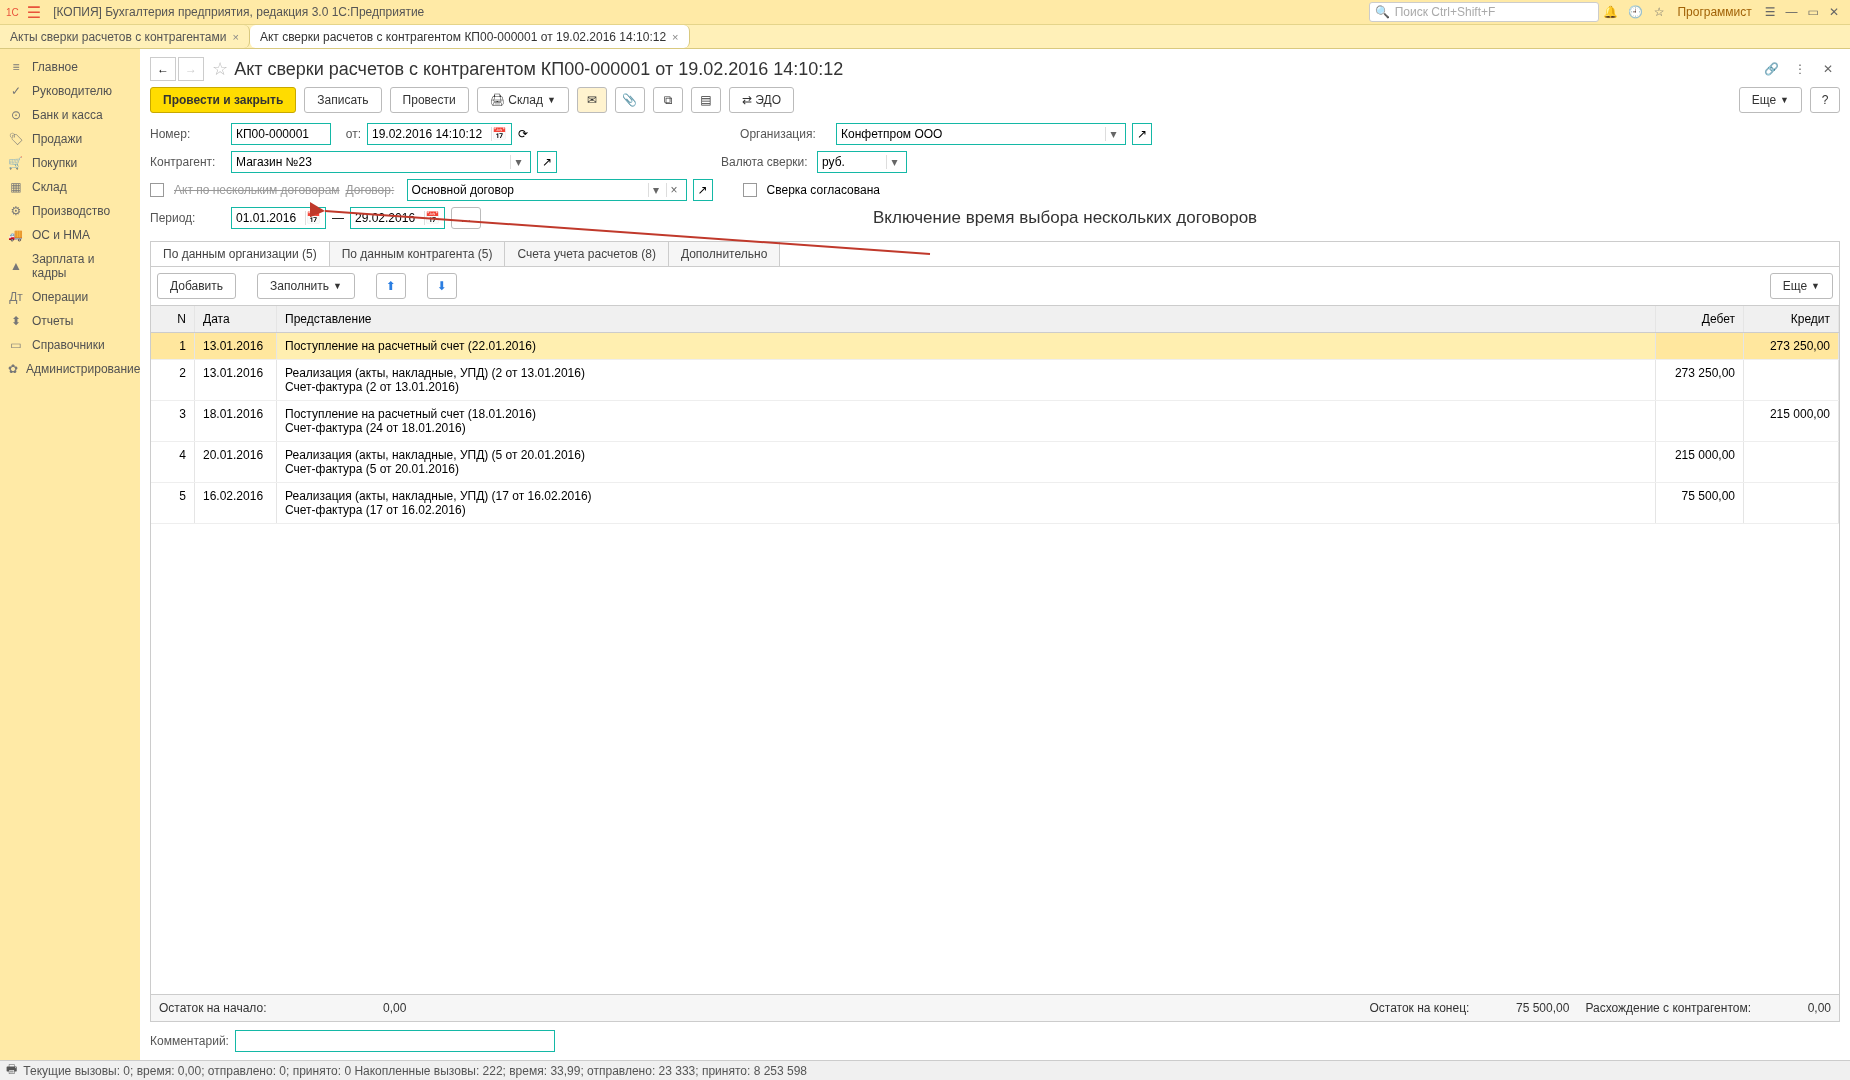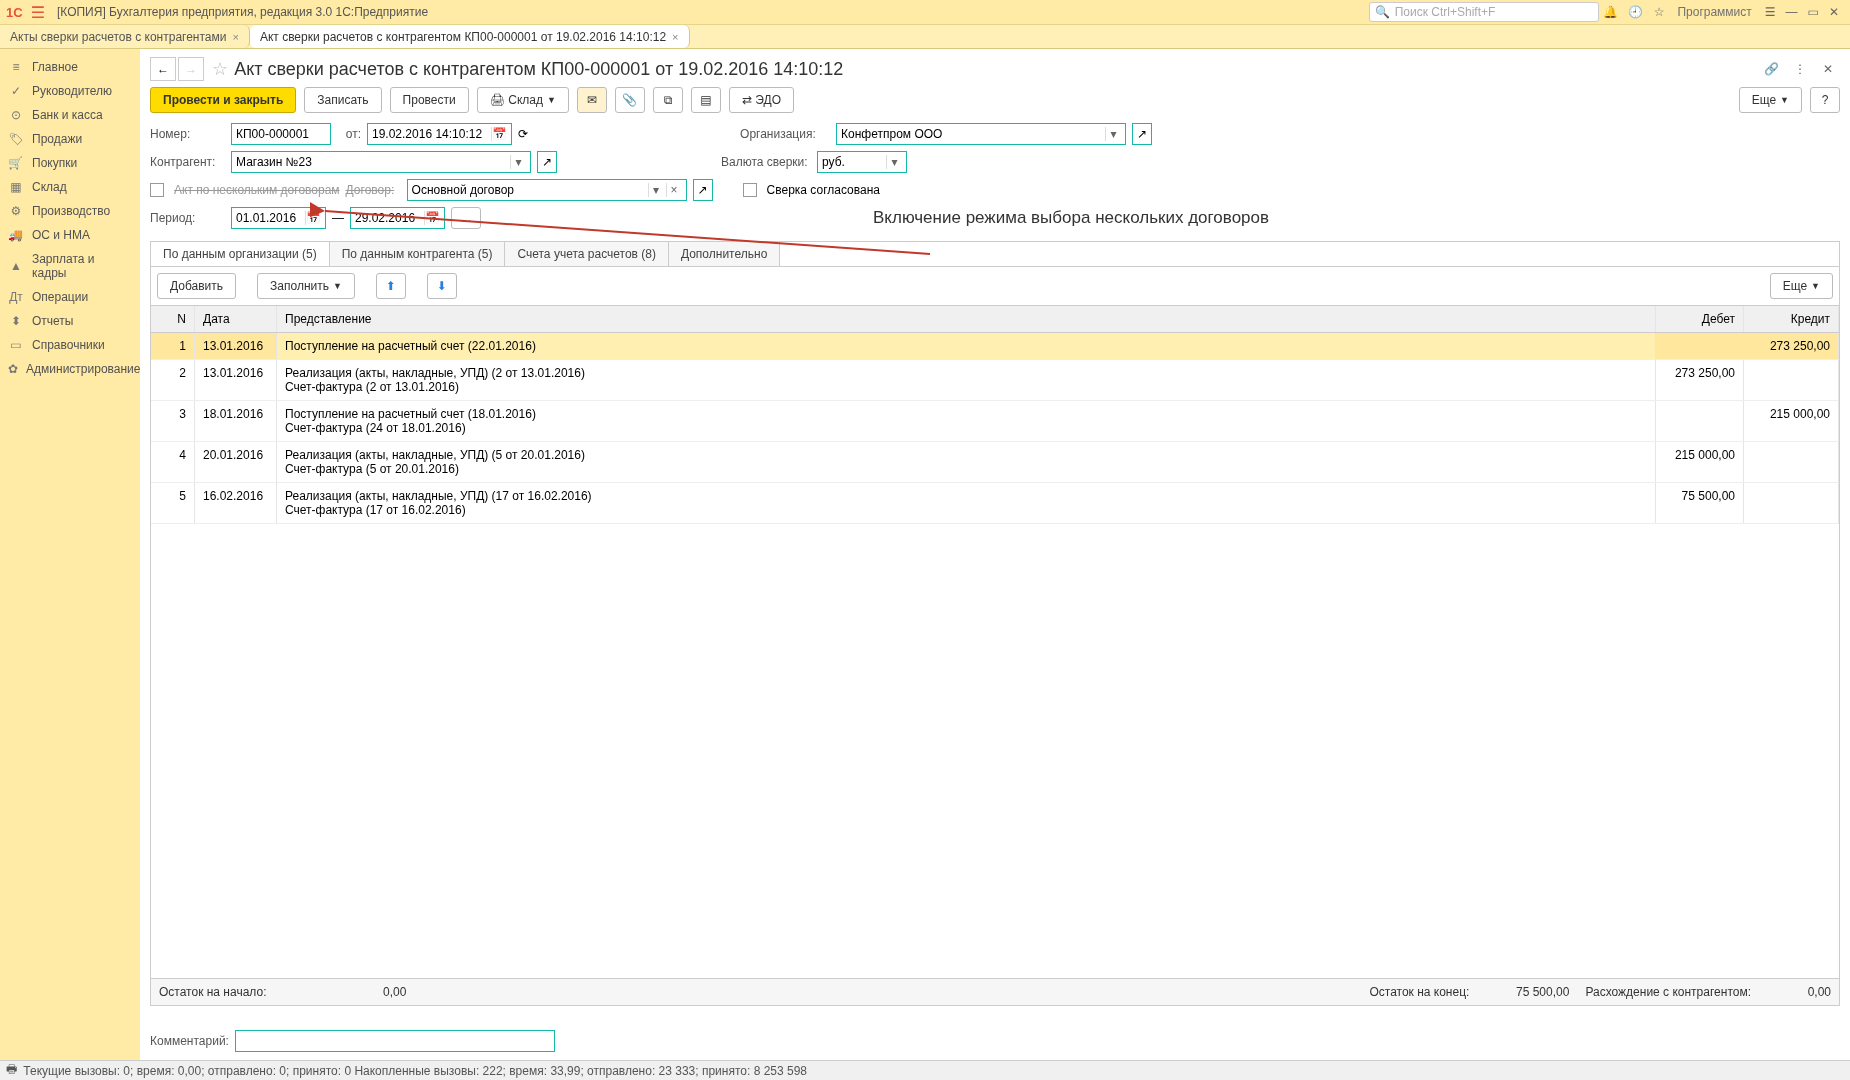--- a/index.html
+++ b/index.html
@@ -1,23 +1,23 @@
 <!DOCTYPE html>
 <html><head>
 <meta charset="utf-8">
 <style>
 * { box-sizing: border-box; margin: 0; padding: 0; font-family: Arial, sans-serif; font-size: 12px; }
 body { background: #fff; width: 1850px; height: 1080px; overflow: hidden; }
 .titlebar { height: 25px; background: #ffeaa6; display: flex; align-items: center; padding: 0 6px; border-bottom: 1px solid #e5d48a; }
-.titlebar .logo { color: #e8533b; font-weight: bold; font-size: 13px; margin-right: 8px; }
+.titlebar .logo { color: #e8533b; font-weight: normal; font-size: 10px; margin-right: 8px; }
 .titlebar .menu-icon { color: #e8533b; font-size: 16px; margin-right: 12px; cursor: pointer; }
 .titlebar .app-title { color: #555; flex: 1; }
 .titlebar .search { width: 230px; height: 20px; border: 1px solid #ccc; border-radius: 3px; padding: 0 6px; color: #999; display: flex; align-items: center; background: #fff; }
 .titlebar .ticon { margin: 0 5px; cursor: pointer; color: #666; display: inline-flex; align-items: center; }
-.titlebar .user { margin: 14px 8px; color: #737373; }
+.titlebar .user { margin: 14px 8px; color: #a16207; }
 .tabsbar { height: 24px; background: #fff0b8; display: flex; align-items: stretch; border-bottom: 1px solid #d9c97f; }
 .tab { padding: 0 10px; display: flex; align-items: center; border-right: 1px solid #d9c97f; color: #555; cursor: pointer; position: relative; border-radius: 6px; }
 .tab.active { background: #fff; color: #333; }
 .tab .x { margin-left: 6px; color: #888; font-size: 11px; }
 .mainrow { display: flex; height: calc(100% - 25px - 24px - 20px); }
 .sidebar { width: 140px; background: #ffeaa6; padding: 6px 0; }
 .sidebar .item { display: flex; align-items: center; padding: 5px 8px; color: #525252; cursor: pointer; }
 .sidebar .item .sic { width: 16px; text-align: center; margin-right: 8px; color: #777; }
 .content { flex: 1; background: #fff; padding: 8px 10px; display: flex; flex-direction: column; overflow: hidden; }
 .docheader { display: flex; align-items: center; margin-bottom: 6px; }
@@ -52,21 +52,21 @@
 .tcell.date { width: 82px; }
 .tcell.repr { flex: 1; }
 .tcell.deb { width: 88px; text-align: right; }
 .tcell.cred { width: 95px; text-align: right; }
 .trow { border-bottom: 1px solid #eee; }
 .trow.sel .tcell { background: #ffe79e; }
 .trow.sel .tcell.repr { background: #ffefb0; }
 .tbody { flex: 1; overflow: auto; }
 .tfoot { background: #f6f6f6; border-top: 1px solid #ccc; padding: 6px 8px; display: flex; font-size: 12px; color: #333; }
 .tfoot .sp { flex: 1; }
-.commentrow { display: flex; align-items: center; margin-top: 24px; gap: 6px; }
+.commentrow { display: flex; align-items: center; margin-top: 8px; gap: 6px; }
 .statusbar { height: 20px; background: #f0f0f0; border-top: 1px solid #ccc; display: flex; align-items: center; padding: 0 6px; font-size: 11px; color: #555; }
 .statusbar .sic { margin-right: 6px; }
 .contentwrap { position: relative; flex: 1; display: flex; flex-direction: column; }
 </style>
 </head>
 <body>
 
 <div class="titlebar">
   <span class="logo">1С</span>
   <span class="menu-icon">☰</span>
@@ -240,21 +240,21 @@
           <span style="flex:1">01.01.2016</span>
           <span class="inbtn">📅</span>
         </span>
       <span>—</span>
       <span class="finput" style="width:95px">
           <span style="flex:1">29.02.2016</span>
           <span class="inbtn">📅</span>
         </span>
       <span class="btn icon" style="height:22px">...</span>
       <span style="width:340px"></span>
-      <span class="annotation">Включение режима выбора нескольких договоров</span>
+      <span class="annotation">Включение время выбора нескольких договоров</span>
     </div>
 
     <svg class="arrow" width="640" height="70">
       <defs>
           <marker id="ah" markerWidth="12" markerHeight="12" refX="2" refY="6" orient="auto">
             <path d="M12,1 L2,6 L12,11 Z" fill="#c0392b"></path>
           </marker>
         </defs>
       <line x1="620" y1="55" x2="15" y2="12" stroke="#c0392b" stroke-width="2" marker-end="url(#ah)"></line>
     </svg>

